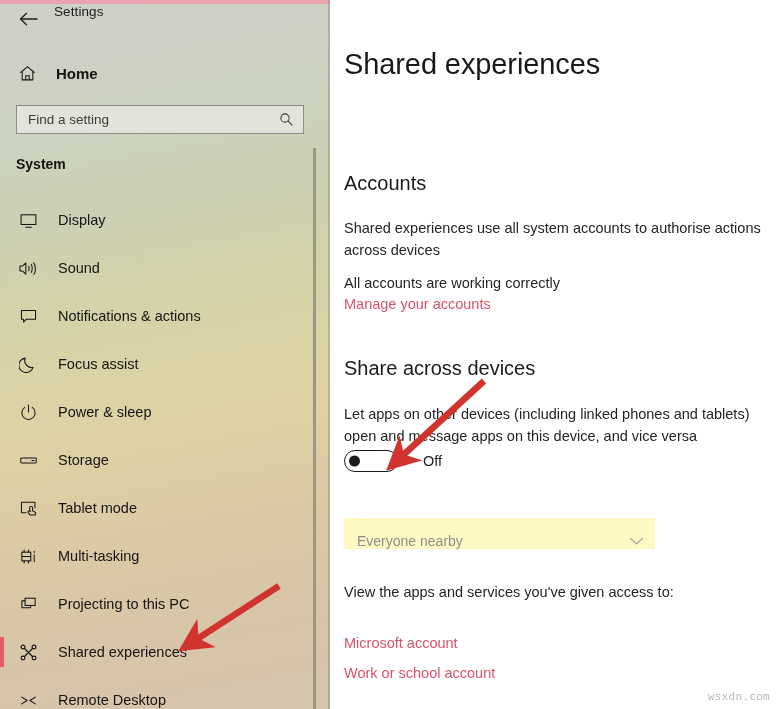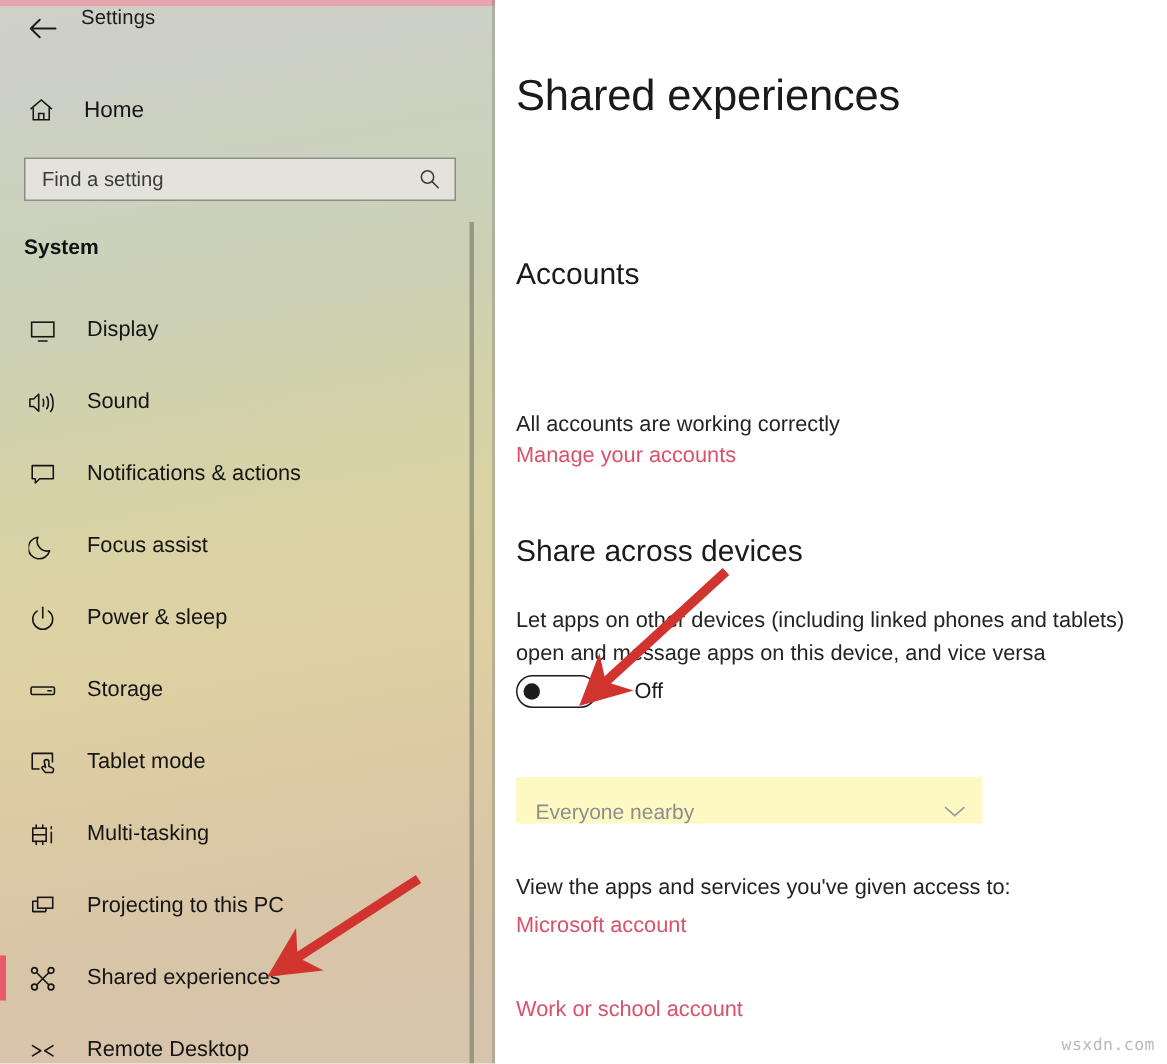--- a/index.html
+++ b/index.html
@@ -92,20 +92,21 @@
 
   .home-row {
     position: absolute;
     left: 0; top: 58px;
     width: 300px;
     height: 30px;
     display: flex;
     align-items: center;
     padding-left: 16px;
     box-sizing: border-box;
+    font-weight: bold;
   }
   .home-icon {
     width: 22px; height: 22px;
     display: flex; align-items: center; justify-content: center;
     color: #161616;
   }
   .home-label {
     font-size: 15px;
     color: #141414;
     margin-left: 18px;
@@ -222,21 +223,21 @@
 
   .link {
     position: absolute;
     left: 14px;
     font-size: 14.5px;
     color: #d9526a;
     text-decoration: none;
     cursor: pointer;
   }
   #manage-accounts-link { top: 296px; }
-  #microsoft-account-link { top: 609px; text-align: right; }
+  #microsoft-account-link { top: 635px; text-align: right; }
   #work-school-link { top: 665px; }
 
   .toggle-row {
     position: absolute;
     left: 14px; top: 450px;
     display: flex;
     align-items: center;
     gap: 10px;
   }
   .toggle {
@@ -475,20 +476,21 @@
 
     <div id="sidebar-scroll-track"></div>
     <div id="sidebar-edge"></div>
   </div>
 
   <div id="main">
 
     <div class="page-title">Shared experiences</div>
 
     <div class="section-head" id="accounts-head">Accounts</div>
+    <div class="body-text" id="accounts-desc">Shared experiences use all system accounts to authorise actions across devices</div>
     <div class="body-text" id="accounts-status">All accounts are working correctly</div>
     <a class="link" id="manage-accounts-link">Manage your accounts</a>
 
     <div class="section-head" id="share-head">Share across devices</div>
     <div class="body-text" id="share-desc">Let apps on other devices (including linked phones and tablets) open and message apps on this device, and vice versa</div>
 
     <div class="toggle-row">
       <div class="toggle">
         <span class="knob"></span>
       </div>

